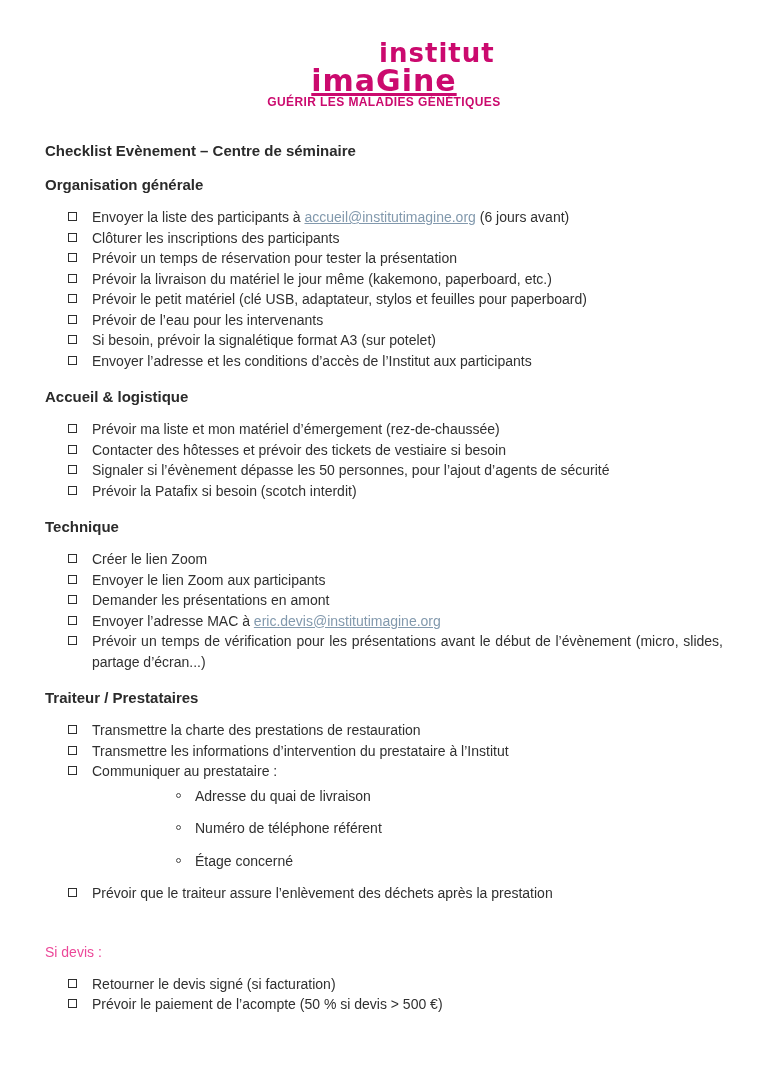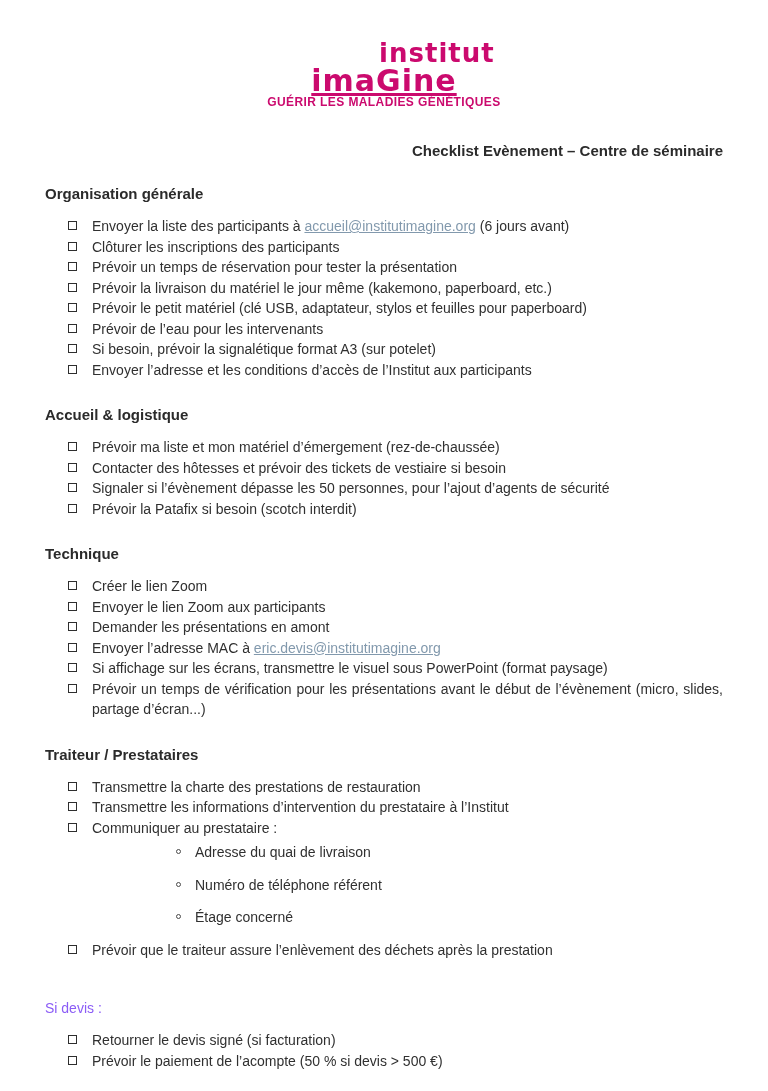--- a/index.html
+++ b/index.html
@@ -32,27 +32,27 @@
     color: #cb0a6e; line-height: 29px; text-decoration: underline;
   }
   .logo-tagline {
     display: block; margin-top: 3px;
     font-size: 12px; font-weight: 700; letter-spacing: 0.4px;
     color: #cb0a6e; line-height: 9px; white-space: nowrap;
   }
   
   .doc-title {
     margin-top: 32px;
-    text-align: right;
+    text-align: left;
     font-size: 15px; font-weight: 700;
     line-height: 17px;
     color: #2b2b2b;
   }
   
-  .section { margin-top: 26px; }
+  .section { margin-top: 17px; }
   .section:first-of-type { margin-top: 13px; }
   .section-heading {
     font-size: 15px; font-weight: 700; line-height: 17px;
     color: #2b2b2b;
     margin-bottom: 14px;
   }
   ul.check-list { list-style: none; padding-left: 23px; }
   li.check-item {
     display: flex; align-items: flex-start;
     font-size: 14px; line-height: 20.5px;
@@ -77,21 +77,21 @@
   }
   .sub-bullet {
     display: inline-block; flex-shrink: 0;
     width: 5px; height: 5px;
     border: 1.2px solid #4a4a4a;
     border-radius: 50%;
     margin: 7px 14px 0 0;
   }
   
   .si-devis { margin-top: 40px; }
-  .si-devis-label { font-size: 14px; line-height: 17px; color: #8b5cf6; }
+  .si-devis-label { font-size: 14px; line-height: 17px; color: #ec4899; }
   .si-devis ul.check-list { margin-top: 13px; }
 </style>
 </head>
 <body>
 
 <div class="page">
 
   <div class="logo-wrap">
     <div class="logo">
       <span class="logo-line1">institut</span>
@@ -177,24 +177,20 @@
       </li>
       <li class="check-item">
         <span class="checkbox"></span>
         <span class="item-body"><span class="item-text">Demander les présentations en amont</span></span>
       </li>
       <li class="check-item">
         <span class="checkbox"></span>
         <span class="item-body">
           <span class="item-text"><span>Envoyer l’adresse MAC à </span><a class="doc-link">eric.devis@institutimagine.org</a><span></span></span>
         </span>
-      </li>
-      <li class="check-item">
-        <span class="checkbox"></span>
-        <span class="item-body"><span class="item-text">Si affichage sur les écrans, transmettre le visuel sous PowerPoint (format paysage)</span></span>
       </li>
       <li class="check-item">
         <span class="checkbox"></span>
         <span class="item-body justify">
             <span class="item-text">Prévoir un temps de vérification pour les présentations avant le début de l’évènement (micro, slides, partage d’écran...)</span>
           </span>
       </li>
     </ul>
   </div>
 

